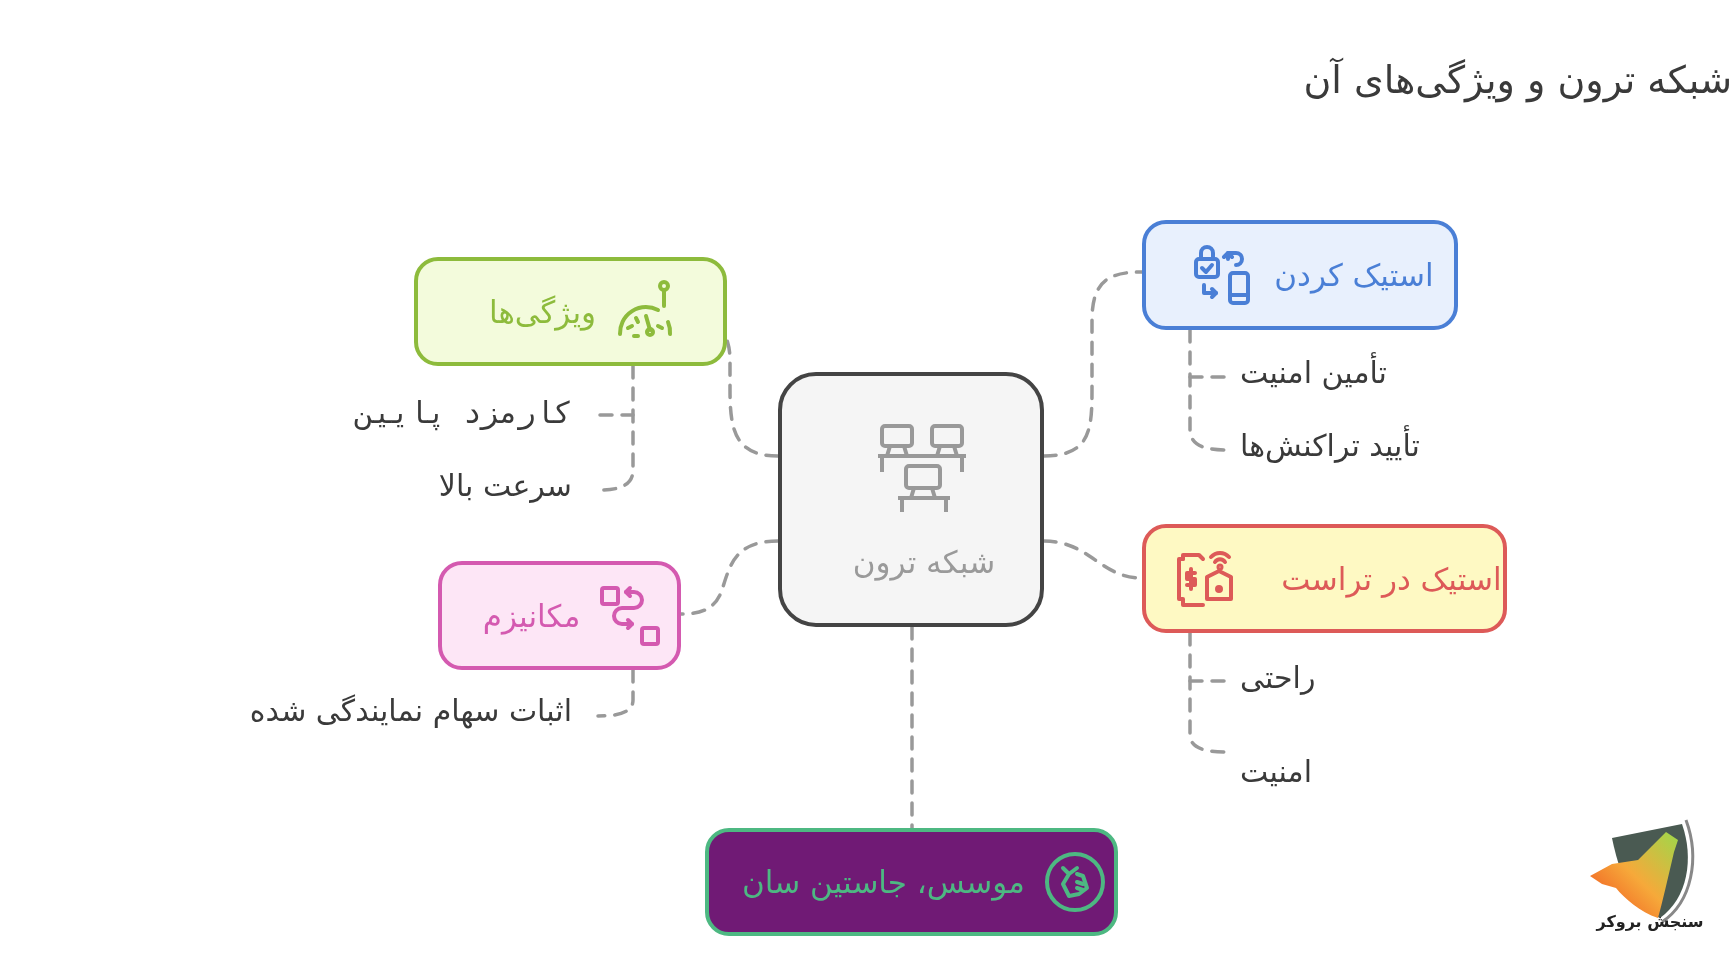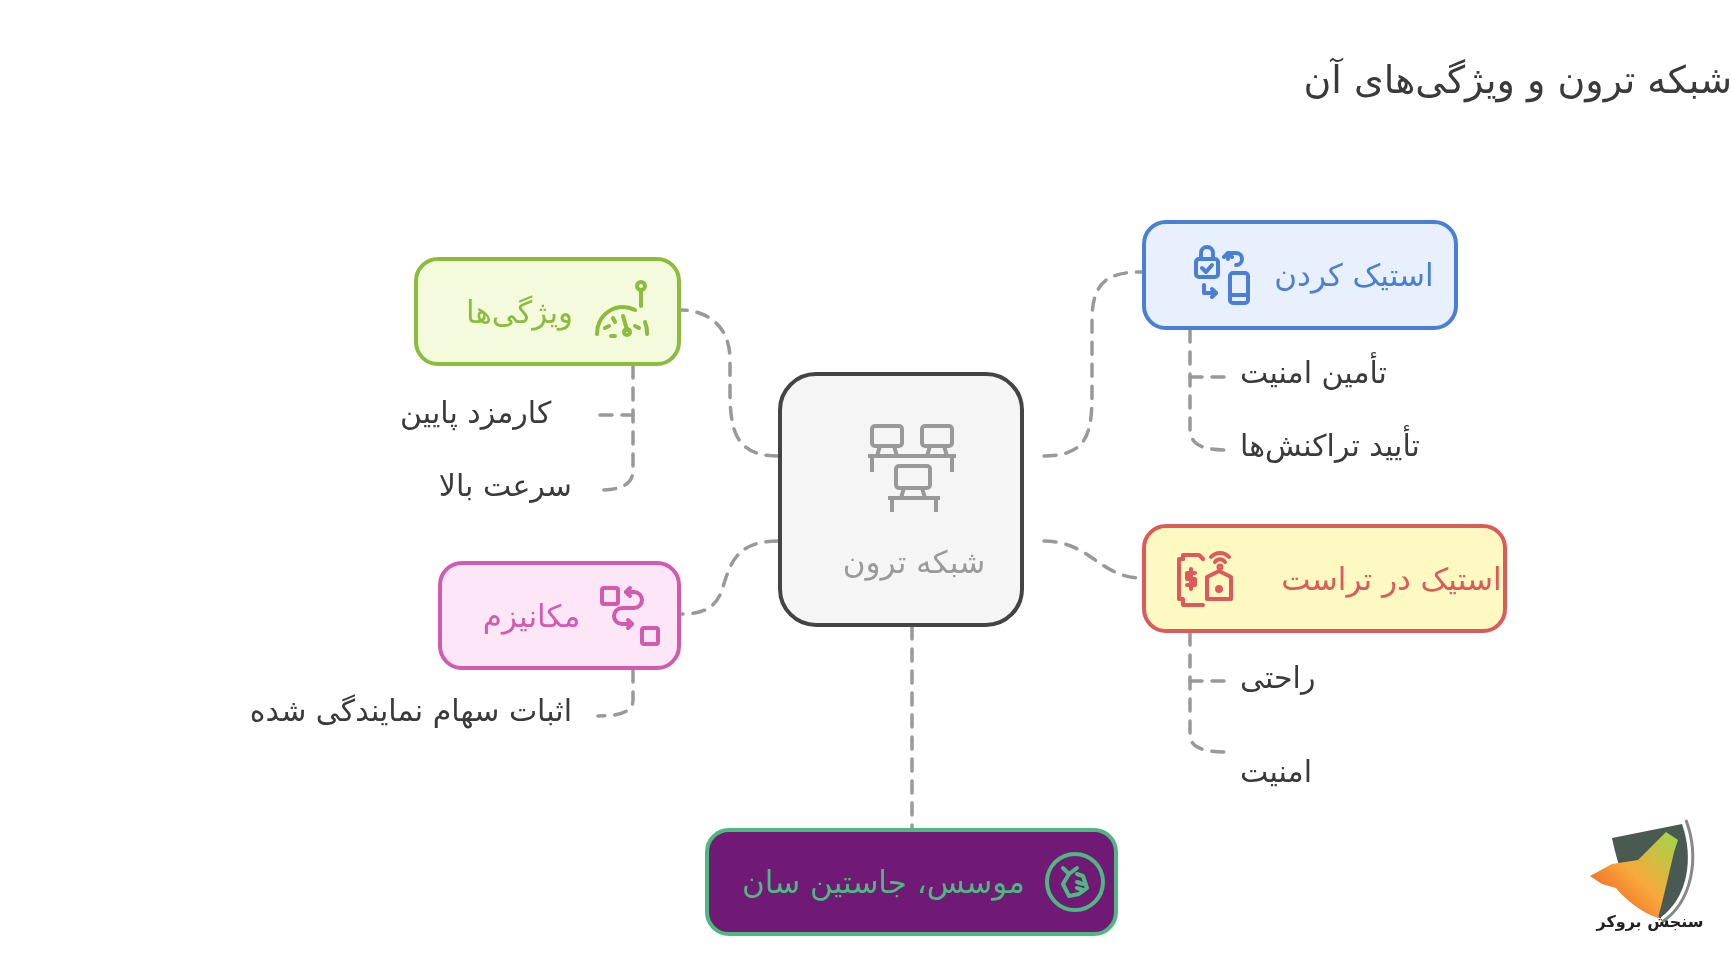--- a/index.html
+++ b/index.html
@@ -43,47 +43,47 @@
     <path d="M1190 681 L 1225 681"></path>
 
     <path d="M778 541 C 735 541, 730 565, 722 590 C 715 610, 700 614, 681 614"></path>
 
     <path d="M633 670 L 633 700 C 633 712, 620 716, 598 716"></path>
 
     <path d="M912 627 L 912 828"></path>
   </g>
 </svg>
 
-<div class="node center" style="left:778px; top:372px; width:246px; height:255px; border-color:#444; background:#f5f5f5;">
+<div class="node center" style="left:778px; top:372px; width:266px; height:255px; border-color:#444; background:#f5f5f5;">
   <svg class="icon" viewBox="0 0 100 100" fill="none" stroke="#999" stroke-width="4">
     <rect x="8" y="6" width="30" height="20" rx="3"></rect>
       <path d="M16 26 L13 36 M30 26 L33 36"></path>
     <rect x="58" y="6" width="30" height="20" rx="3"></rect>
       <path d="M66 26 L63 36 M80 26 L83 36"></path>
     <path d="M4 36 L92 36 M8 36 L8 52 M88 36 L88 52"></path>
     <rect x="32" y="46" width="34" height="22" rx="3"></rect>
       <path d="M40 68 L37 78 M58 68 L61 78"></path>
     <path d="M24 78 L76 78 M28 78 L28 92 M72 78 L72 92"></path>
   </svg>
   <span class="label" style="color:#9a9a9a;">شبکه ترون</span>
 </div>
 
-<div class="node" style="left:414px; top:257px; width:267px; height:109px; border-color:#8dbb3c; background:#f3fbdc;text-align:center;">
+<div class="node" style="left:414px; top:257px; width:313px; height:109px; border-color:#8dbb3c; background:#f3fbdc;text-align:center;">
   <svg class="icon" viewBox="0 0 64 64" fill="none" stroke="#8dbb3c" stroke-width="4" stroke-linecap="round">
     <circle cx="50" cy="6" r="4"></circle>
       <path d="M50 10 L50 26"></path>
     <path d="M6 54 A26 26 0 0 1 44 30"></path>
       <path d="M56 54 A26 26 0 0 0 54 42"></path>
     <path d="M32 36 L36 50"></path>
       <circle cx="36" cy="52" r="3"></circle>
     <path d="M14 48 L18 46 M22 38 L24 42 M44 46 L48 48 M20 56 L24 56"></path>
   </svg>
   <span class="label" style="color:#8dbb3c;">ویژگی‌ها</span>
 </div>
-<div class="leaf" style="left:400px; top:395px; width:172px; text-align:left;">کارمزد پایین</div>
+<div class="leaf" style="left:400px; top:395px; width:172px; text-align:left;font-family:Liberation Mono, monospace;">کارمزد پایین</div>
 <div class="leaf" style="left:400px; top:468px; width:172px; text-align:right;">سرعت بالا</div>
 
 <div class="node" style="left:1142px; top:220px; width:316px; height:110px; border-color:#4a7fd6; background:#e8f0fd;">
   <span class="label" style="color:#4a7fd6; order:1;">استیک کردن</span>
   <svg class="icon" viewBox="0 0 64 64" fill="none" stroke="#4a7fd6" stroke-width="4" stroke-linecap="round" stroke-linejoin="round" style="order:2;">
     <rect x="4" y="16" width="22" height="18" rx="3"></rect>
       <path d="M9 16 L9 10 A6 6 0 0 1 21 10 L21 16"></path>
     <path d="M10 25 L14 29 L20 22"></path>
     <path d="M36 16 L36 10 L44 10 A6 6 0 0 1 44 22"></path>
       <path d="M32 14 L36 10 L40 14"></path>

